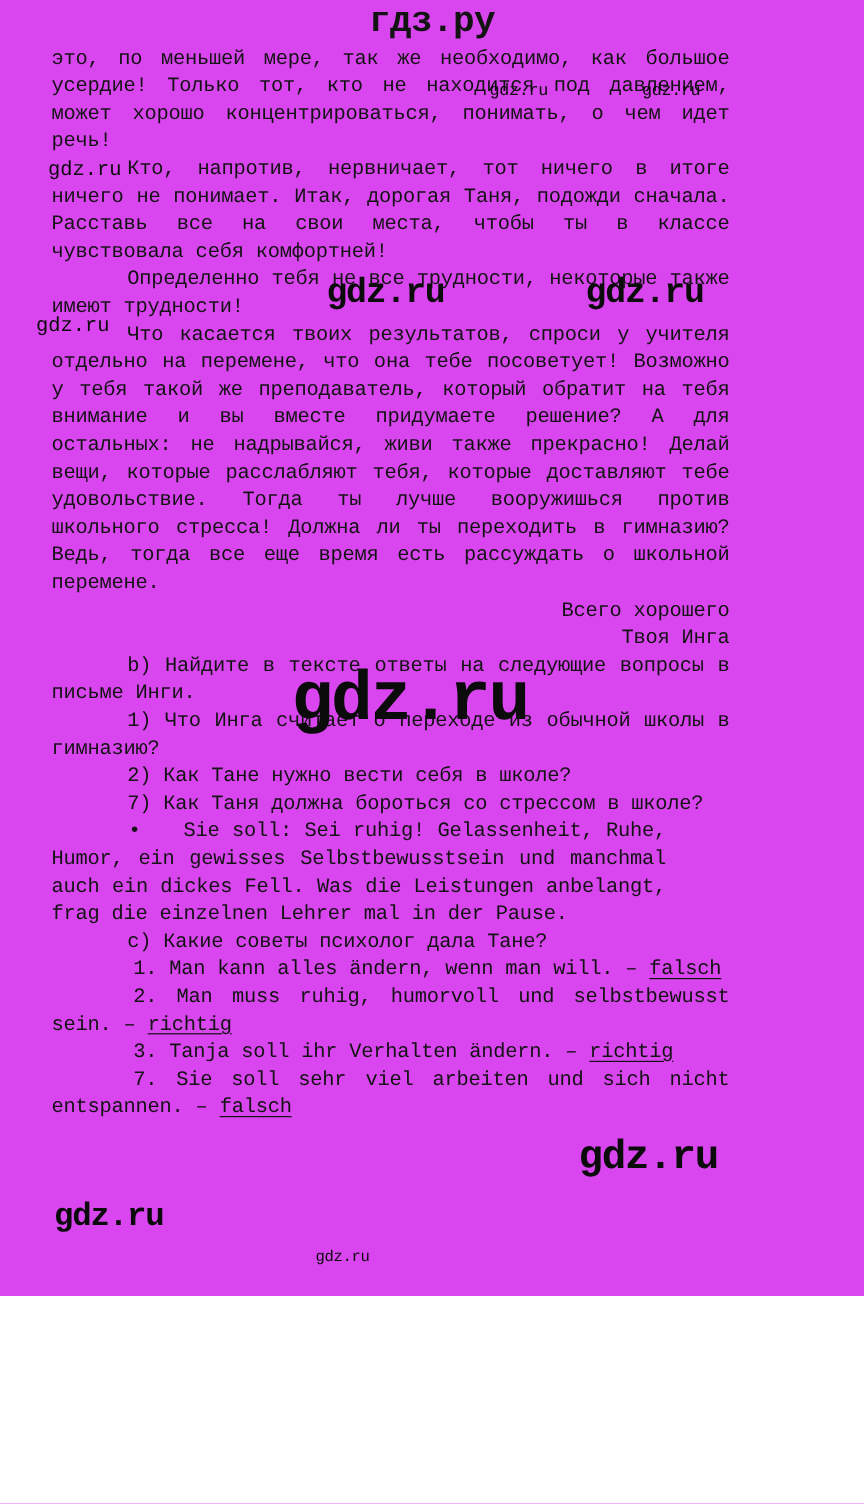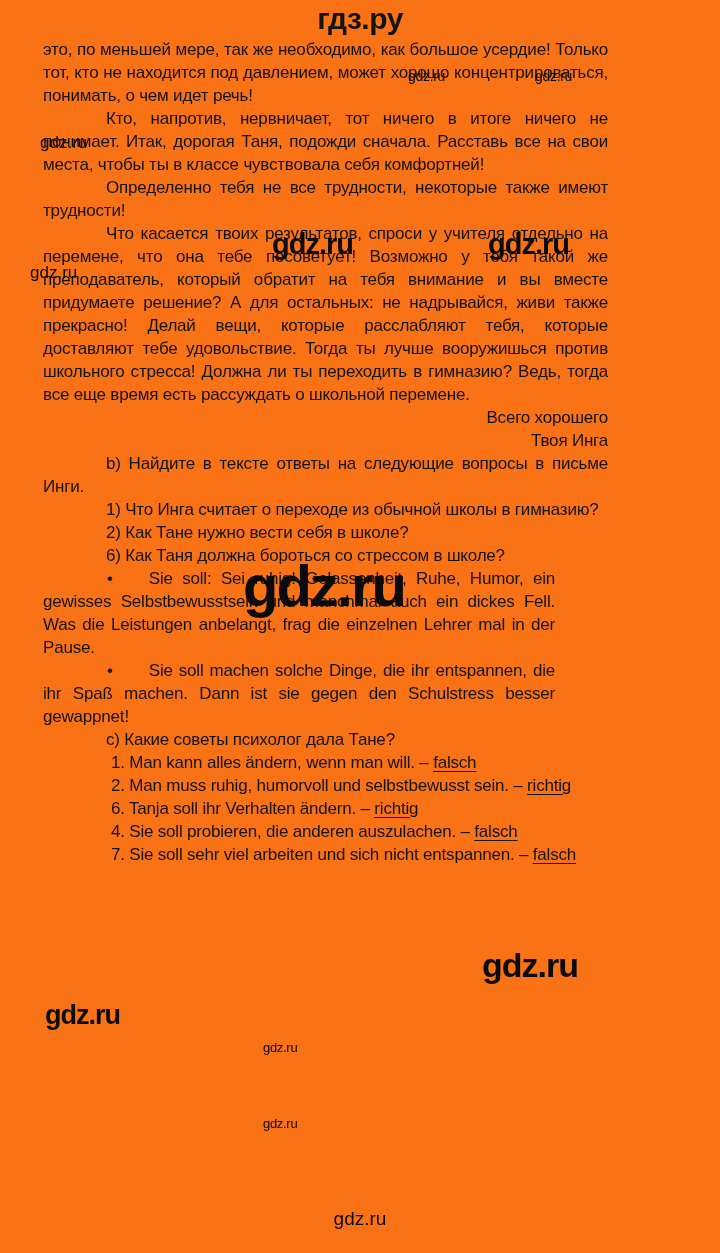--- a/index.html
+++ b/index.html
@@ -1,22 +1,22 @@
 <!DOCTYPE html>
 <html><head>
 <meta charset="utf-8">
 <style>
   html,body{margin:0;padding:0;background:#ffffff;}
   .page{
     position:relative;
     width:720px;
-    height:1253px;
-    background:#f97316;
+    height:1080px;
+    background:#d946ef;
     overflow:hidden;
-    font-family:Liberation Sans, sans-serif;
+    font-family:Liberation Mono, monospace;
     color:#131313;
   }
   .site-header{
     text-align:center;
     font-size:30px;
     font-weight:bold;
     line-height:38px;
     letter-spacing:-0.5px;
   }
   .content{
@@ -69,31 +69,29 @@
     <p class="para-noindent">это, по меньшей мере, так же необходимо, как большое усердие! Только тот, кто не находится под давлением, может хорошо концентрироваться, понимать, о чем идет речь!</p>
     <p class="para-indent">Кто, напротив, нервничает, тот ничего в итоге ничего не понимает. Итак, дорогая Таня, подожди сначала. Расставь все на свои места, чтобы ты в классе чувствовала себя комфортней!</p>
     <p class="para-indent">Определенно тебя не все трудности, некоторые также имеют трудности!</p>
     <p class="para-indent">Что касается твоих результатов, спроси у учителя отдельно на перемене, что она тебе посоветует! Возможно у тебя такой же преподаватель, который обратит на тебя внимание и вы вместе придумаете решение? А для остальных: не надрывайся, живи также прекрасно! Делай вещи, которые расслабляют тебя, которые доставляют тебе удовольствие. Тогда ты лучше вооружишься против школьного стресса! Должна ли ты переходить в гимназию? Ведь, тогда все еще время есть рассуждать о школьной перемене.</p>
     <p class="signoff">Всего хорошего</p>
     <p class="signature">Твоя Инга</p>
 
     <p class="para-indent">b) Найдите в тексте ответы на следующие вопросы в письме Инги.</p>
     <p class="para-indent">1) Что Инга считает о переходе из обычной школы в гимназию?</p>
     <p class="para-indent">2) Как Тане нужно вести себя в школе?</p>
-    <p class="para-indent">6) Как Таня должна бороться со стрессом в школе?</p>
+    <p class="para-indent">7) Как Таня должна бороться со стрессом в школе?</p>
 
     <p class="de-bullet"><span class="bullet-glyph">•</span><span>Sie soll: Sei ruhig! Gelassenheit, Ruhe, Humor, ein gewisses Selbstbewusstsein und manchmal auch ein dickes Fell. Was die Leistungen anbelangt, frag die einzelnen Lehrer mal in der Pause.</span></p>
-    <p class="de-bullet"><span class="bullet-glyph">•</span><span>Sie soll machen solche Dinge, die ihr entspannen, die ihr Spaß machen. Dann ist sie gegen den Schulstress besser gewappnet!</span></p>
 
     <p class="para-indent">c) Какие советы психолог дала Тане?</p>
 
     <p class="c-item"><span>1. Man kann alles ändern, wenn man will. –</span> <span class="answer-word">falsch</span></p>
     <p class="c-item"><span>2. Man muss ruhig, humorvoll und selbstbewusst sein. –</span> <span class="answer-word">richtig</span></p>
-    <p class="c-item"><span>6. Tanja soll ihr Verhalten ändern. –</span> <span class="answer-word">richtig</span></p>
-    <p class="c-item"><span>4. Sie soll probieren, die anderen auszulachen. –</span> <span class="answer-word">falsch</span></p>
+    <p class="c-item"><span>3. Tanja soll ihr Verhalten ändern. –</span> <span class="answer-word">richtig</span></p>
     <p class="c-item"><span>7. Sie soll sehr viel arbeiten und sich nicht entspannen. –</span> <span class="answer-word">falsch</span></p>
   </div>
 
   <span class="wm wm-sm wm-p1a">gdz.ru</span>
   <span class="wm wm-sm wm-p1b">gdz.ru</span>
   <span class="wm wm-left1">gdz.ru</span>
   <span class="wm wm-bold wm-b1">gdz.ru</span>
   <span class="wm wm-bold wm-b2">gdz.ru</span>
   <span class="wm wm-left2">gdz.ru</span>
   <span class="wm wm-big">gdz.ru</span>

